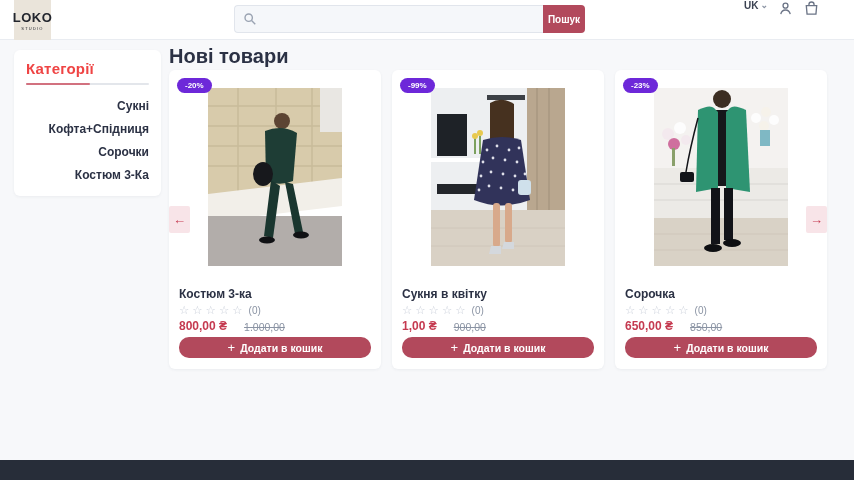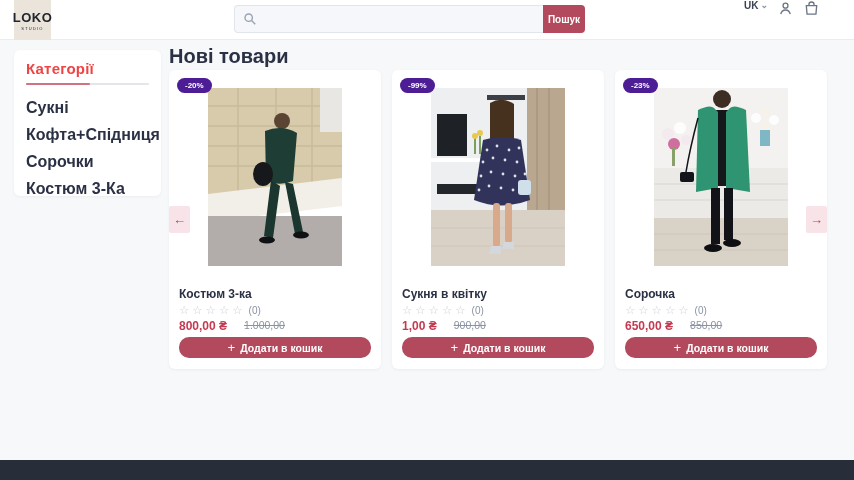--- a/index.html
+++ b/index.html
@@ -46,44 +46,44 @@
   .sidebar {
     position:absolute; left:14px; top:50px; width:147px; height:146px;
     background:#fff; border-radius:6px; box-shadow:0 1px 3px rgba(40,50,70,.06);
     padding:10px 12px; z-index:2;
   }
   .sidebar-title { font-size:15px; font-weight:bold; color:#ef4444; letter-spacing:.2px; }
   .sidebar-line { margin-top:6px; height:2px; background:#e3e6eb; position:relative; border-radius:1px; }
   .sidebar-line-accent { position:absolute; left:0; top:0; width:52%; height:2px; background:#d2717f; border-radius:1px; }
   .sidebar-list { margin-top:9px; }
   .sidebar-item {
-    font-size:16px; font-weight:bold; color:#2b3144; padding:4.6px 0; cursor:pointer;
+    font-size:12px; font-weight:bold; color:#2b3144; padding:4.6px 0; cursor:pointer;text-align:right;
   }
   
   .page-title {
     position:absolute; left:169px; top:45px; font-size:20px; font-weight:bold; color:#2b3144;
   }
   .cards { position:absolute; left:169px; top:70px; display:flex; gap:11px; z-index:1; }
   .card {
     width:212px; height:299px; background:#fff; border-radius:6px;
     box-shadow:0 1px 3px rgba(40,50,70,.06); position:relative;
   }
   .badge {
-    position:absolute; left:8px; top:8px; background:#4c1d95; color:#fff;
+    position:absolute; left:8px; top:8px; background:#6d28d9; color:#fff;
     font-size:8px; font-weight:bold; padding:3px 8px; border-radius:8px; z-index:2;
   }
   .card-img {
     position:absolute; left:39px; top:18px; width:134px; height:178px; cursor:pointer; overflow:hidden;
   }
   .card-img svg { display:block; width:134px; height:178px; }
   .card-title { position:absolute; left:10px; top:217px; font-size:12px; font-weight:bold; color:#2b3144; cursor:pointer; }
   .card-rating { position:absolute; left:10px; top:233px; display:flex; align-items:center; }
   .stars { font-size:11.5px; letter-spacing:3px; color:#c6ccd7; }
   .rating-count { font-size:10px; color:#8a93a3; margin-left:3px; }
-  .card-price { position:absolute; left:10px; top:249px; display:flex; align-items:flex-start; }
+  .card-price { position:absolute; left:10px; top:249px; display:flex; align-items:flex-end; }
   .price-new { font-size:12px; font-weight:bold; color:#c53a50; }
   .price-old { font-size:10.5px; color:#8a93a3; text-decoration:line-through; margin-left:17px; }
   .card-btn {
     position:absolute; left:10px; top:267px; width:192px; height:21px;
     background:#b2495c; border:none; border-radius:10px; color:#fff;
     font-size:10.5px; font-weight:bold; display:flex; align-items:center;
     justify-content:center; gap:5px; cursor:pointer;
     font-family:"Liberation Sans", sans-serif;
   }
   .plus-icon { font-size:13px; font-weight:normal; line-height:1; }

